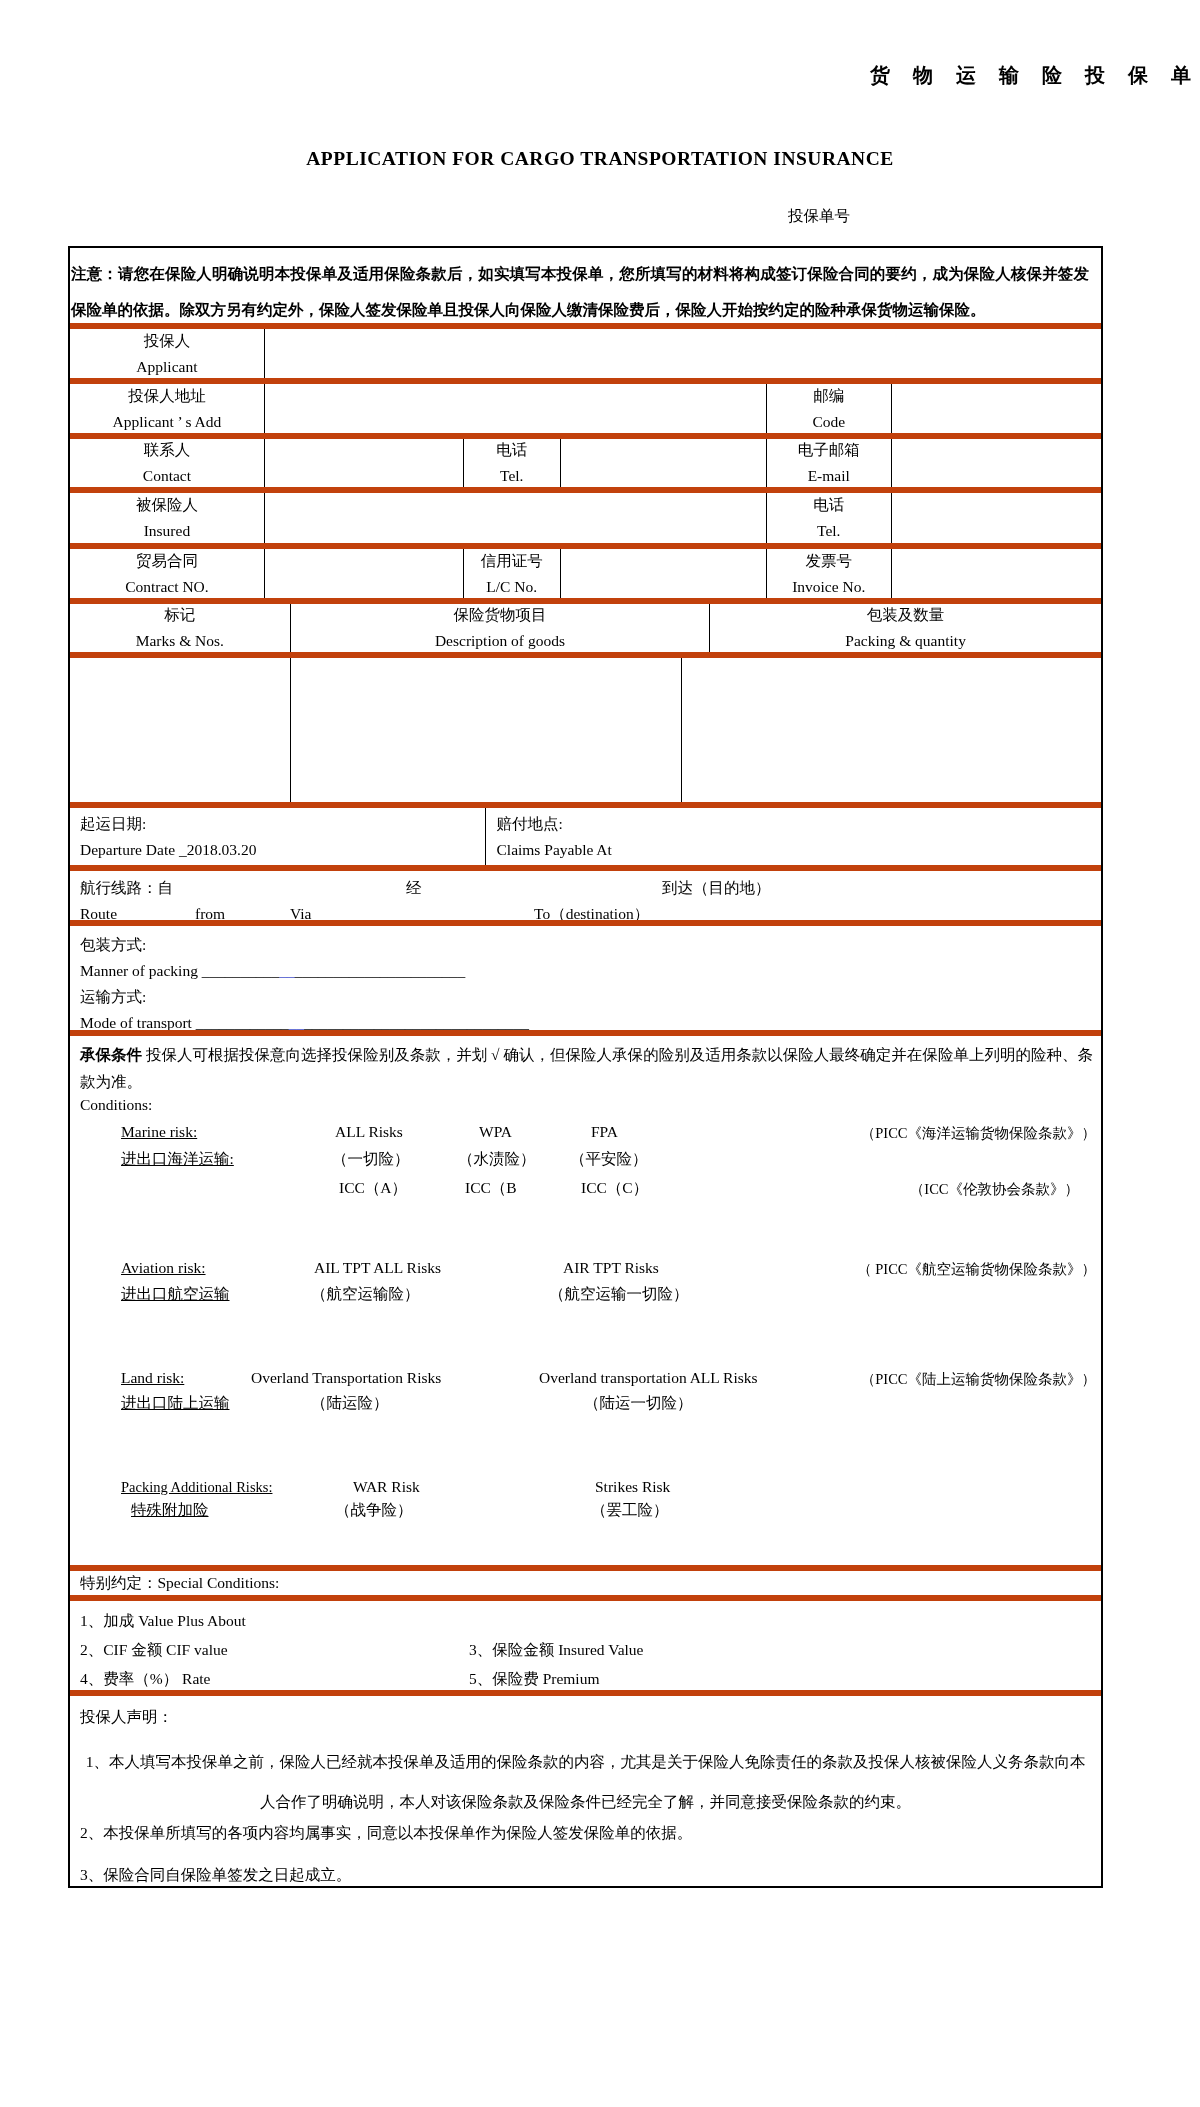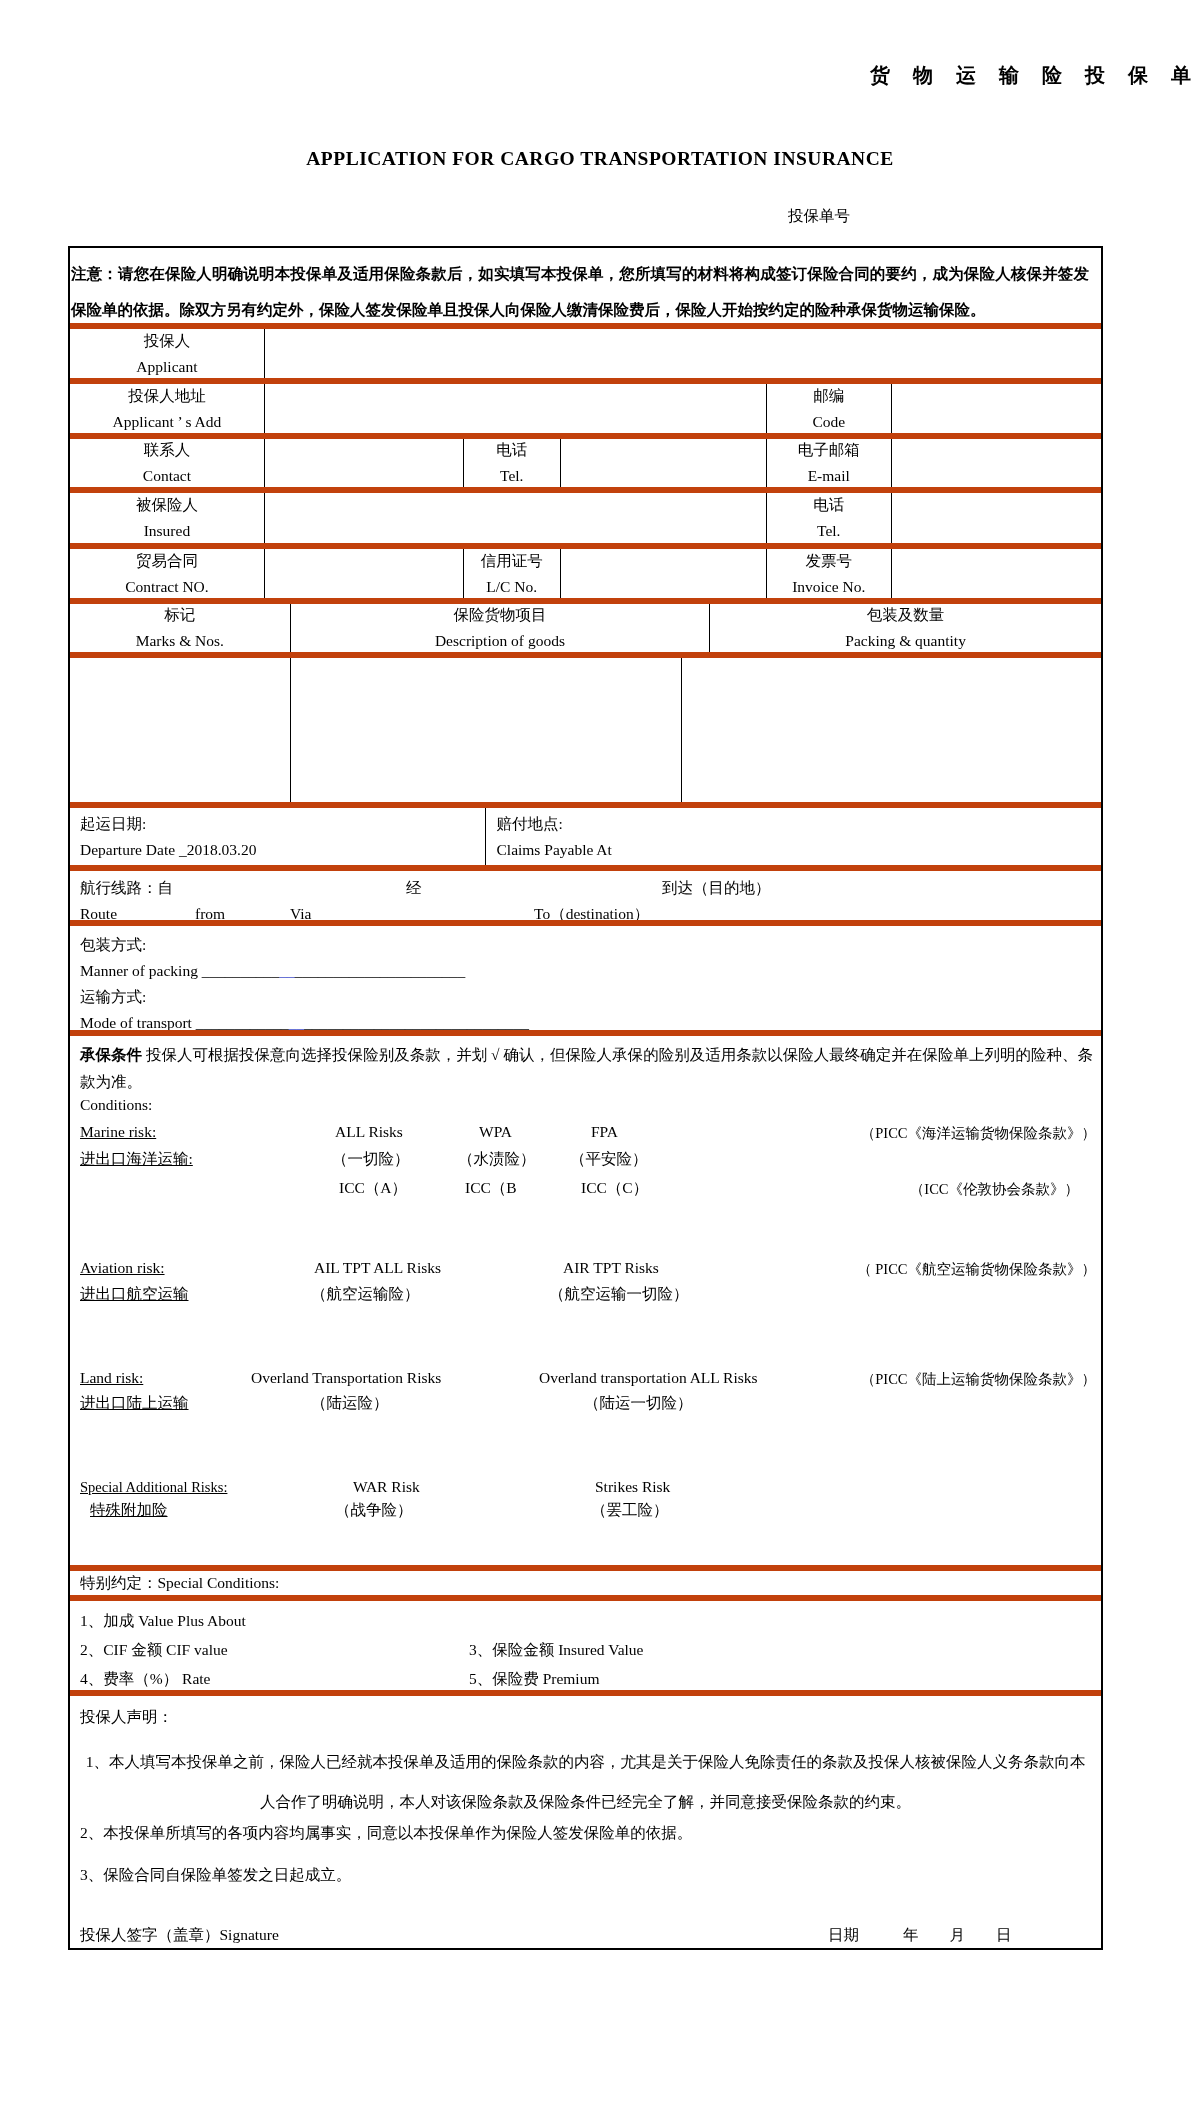--- a/index.html
+++ b/index.html
@@ -32,23 +32,23 @@
   .c.left { align-items:flex-start; text-align:left; padding-left:10px; }
   .c.rel { position:relative; display:block;padding-left:34px; }
   .c.rel span, .c.rel .posd { position:absolute; white-space:nowrap; }
 
   .notice {
     display:block; text-align:justify; padding:8px 12px 0 1px;
     font-weight:bold; line-height:36px;
   }
   .h75{height:75px} .h55{height:55px} .h54{height:54px} .h56{height:56px}
   .h63{height:63px} .h150{height:150px} .h110{height:110px}
-  .h535{height:535px} .h30{height:30px} .h95{height:95px} .h258{height:258px}
-
-  .u { text-decoration:underline; }
+  .h535{height:535px} .h30{height:30px} .h95{height:95px} .h258{height:196px}
+
+  .u { text-decoration:underline;margin-left:41px; }
   .note { font-size:14.5px; }
   .blue { color:#3b48c8; }
   .packlines { padding:6px 10px; line-height:26px; }
   .introwrap { position:absolute; top:5px; left:10px; right:8px;
                line-height:27px; white-space:normal !important; text-align:justify; }
   .introwrap b { font-weight:bold; }
   .decl1 { position:absolute; top:46px; left:10px; right:10px;
            line-height:40px; white-space:normal !important; }
   .sp30 { display:flex; justify-content:flex-start; align-items:center;
           flex-direction:row; padding-left:10px; }
@@ -220,21 +220,21 @@
       <span style="top:245px;left:479px">（航空运输一切险）</span>
 
       <span class="u" style="top:329px;left:10px">Land risk:</span>
       <span style="top:329px;left:181px">Overland Transportation   Risks</span>
       <span style="top:329px;left:469px">Overland transportation   ALL Risks</span>
       <span class="note" style="top:330px;right:5px">（PICC《陆上运输货物保险条款》）</span>
       <span class="u" style="top:354px;left:10px">进出口陆上运输</span>
       <span style="top:354px;left:241px">（陆运险）</span>
       <span style="top:354px;left:514px">（陆运一切险）</span>
 
-      <span class="u note" style="top:438px;left:10px">Special Additional Risks:</span>
+      <span class="u note" style="top:438px;left:10px">Packing Additional Risks:</span>
       <span style="top:438px;left:283px">WAR Risk</span>
       <span style="top:438px;left:525px">Strikes Risk</span>
       <span class="u" style="top:461px;left:20px">特殊附加险</span>
       <span style="top:461px;left:265px">（战争险）</span>
       <span style="top:461px;left:521px">（罢工险）</span>
     </div>
   </div>
 
   <div class="row h30">
     <div class="c sp30" style="flex:0 0 100%">

